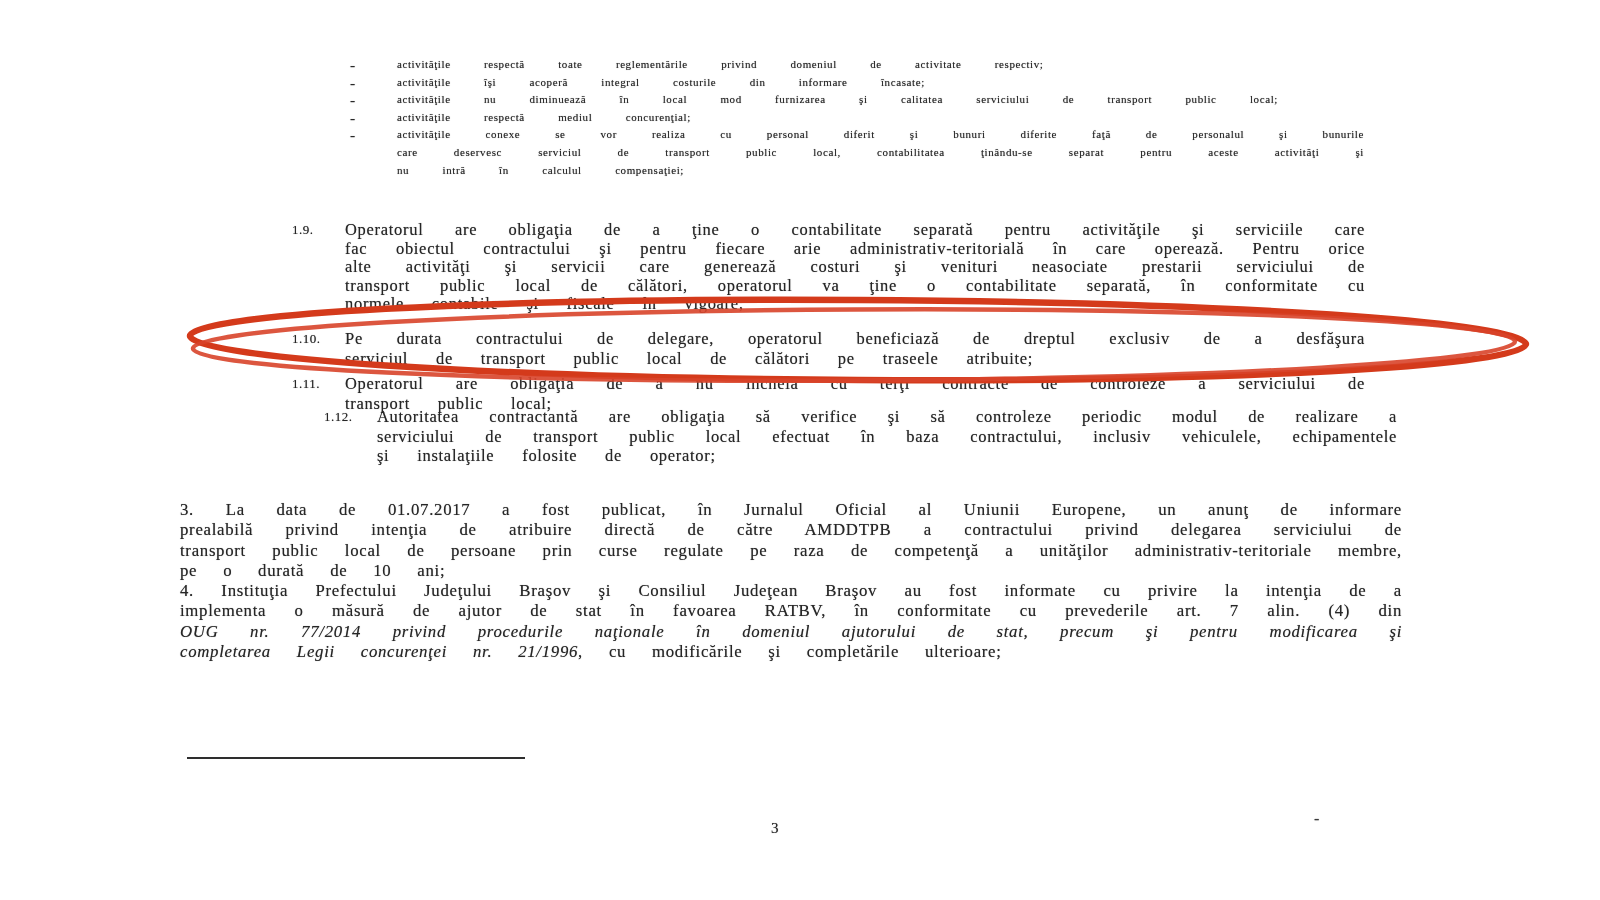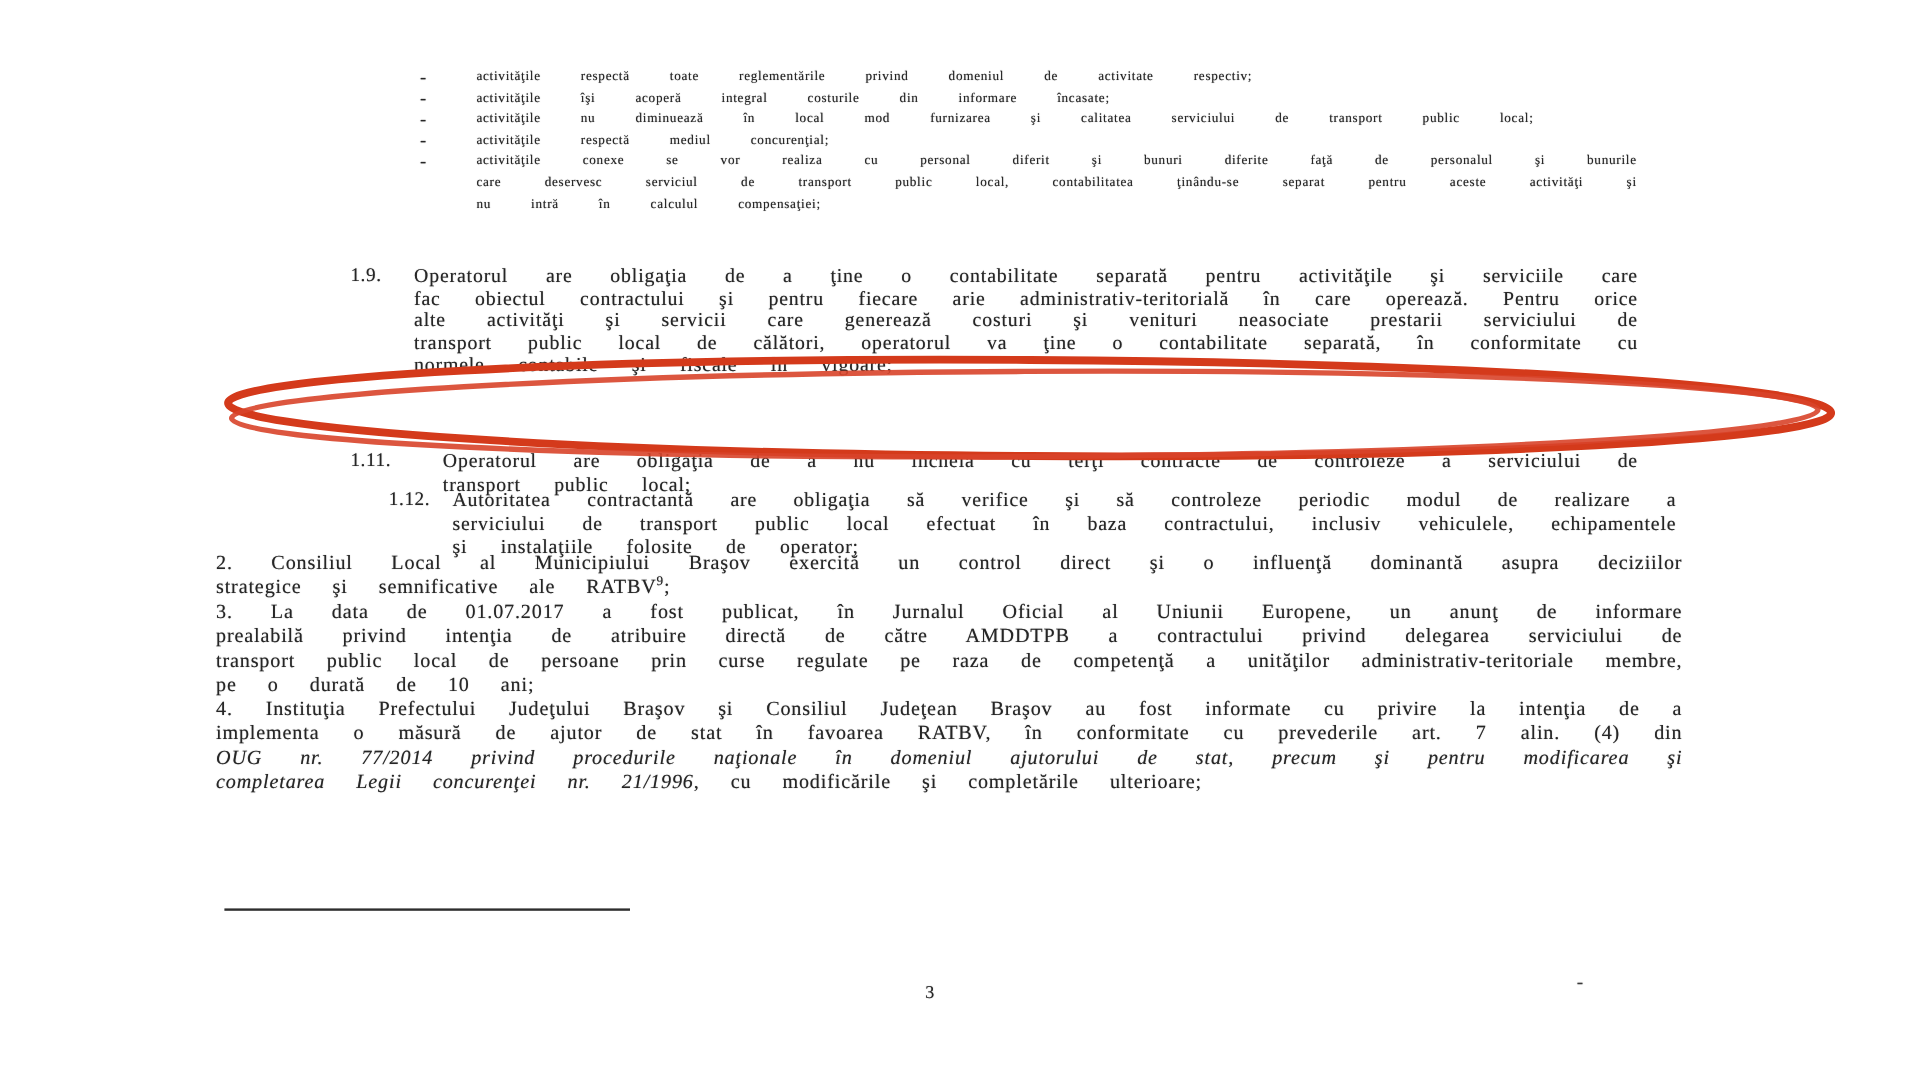--- a/index.html
+++ b/index.html
@@ -14,28 +14,28 @@
   
   .bullets{position:absolute;left:350px;top:56px;width:1014px;}
   .b-row{display:flex;}
   .b-text{
     flex:1;text-align:justify;font-size:11px;line-height:17.6px;
     letter-spacing:0.6px;word-spacing:30px;
   }
   .b-dash{flex:none;width:47px;font-size:15.5px;line-height:17.6px;}
   
   .item{position:absolute;left:292px;width:1073px;display:flex;}
-  .num{flex:none;width:53px;font-size:16px;letter-spacing:0.5px;}
+  .num{flex:none;width:53px;font-size:13px;letter-spacing:0.5px;}
   .itext{
     flex:1;text-align:justify;font-size:16.5px;
     letter-spacing:0.7px;word-spacing:23px;
   }
   .item-19{top:221px;} .item-19 .itext,.item-19 .num{line-height:18.6px;}
   .item-110{top:329px;} .item-110 .itext,.item-110 .num{line-height:20px;}
-  .item-111{top:374px;gap:24px;} .item-111 .itext,.item-111 .num{line-height:20px;}
+  .item-111{top:374px;} .item-111 .itext,.item-111 .num{line-height:20px;}
   .item-112{top:407px;margin-left:32px;} .item-112 .itext,.item-112 .num{line-height:19.5px;}
   
   .para{
     position:absolute;left:180px;width:1222px;text-align:justify;
     font-size:16.8px;line-height:20.3px;letter-spacing:0.7px;word-spacing:21px;
   }
   .para-2{top:459px;}
   .para-3{top:500px;}
   .para-4{top:581px;}
   .para i{font-style:italic;}
@@ -79,34 +79,35 @@
       <span class="b-dash">-</span>
       <span class="b-text">activităţile conexe se vor realiza cu personal diferit şi bunuri diferite faţă de personalul şi bunurile care deservesc serviciul de transport public local, contabilitatea ţinându-se separat pentru aceste activităţi şi nu intră în calculul compensaţiei;</span>
     </div>
   </div>
 
   <div class="item item-19">
     <span class="num">1.9.</span>
     <span class="itext">Operatorul are obligaţia de a ţine o contabilitate separată pentru activităţile şi serviciile care fac obiectul contractului şi pentru fiecare arie administrativ-teritorială în care operează. Pentru orice alte activităţi şi servicii care generează costuri şi venituri neasociate prestarii serviciului de transport public local de călători, operatorul va ţine o contabilitate separată, în conformitate cu normele contabile şi fiscale în vigoare;</span>
   </div>
 
+  <div class="item item-110">
+    <span class="num">1.10.</span>
+    <span class="itext">Pe durata contractului de delegare, operatorul beneficiază de dreptul exclusiv de a desfăşura serviciul de transport public local de călători pe traseele atribuite;</span>
+  </div>
 
   <div class="item item-111">
     <span class="num">1.11.</span>
     <span class="itext">Operatorul are obligaţia de a nu încheia cu terţi contracte de controleze a serviciului de transport public local;</span>
   </div>
 
   <div class="item item-112">
     <span class="num">1.12.</span>
     <span class="itext">Autoritatea contractantă are obligaţia să verifice şi să controleze periodic modul de realizare a serviciului de transport public local efectuat în baza contractului, inclusiv vehiculele, echipamentele şi instalaţiile folosite de operator;</span>
   </div>
 
-  <div class="para para-2">
-    <span>2. Consiliul Local al Municipiului Braşov exercită un control direct şi o influenţă dominantă asupra deciziilor strategice şi semnificative ale RATBV</span><sup>9</sup><span>;</span>
-  </div>
 
   <div class="para para-3">
     <span>3. La data de 01.07.2017 a fost publicat, în Jurnalul Oficial al Uniunii Europene, un anunţ de informare prealabilă privind intenţia de atribuire directă de către AMDDTPB a contractului privind delegarea serviciului de transport public local de persoane prin curse regulate pe raza de competenţă a unităţilor administrativ-teritoriale membre, pe o durată de 10 ani;</span>
   </div>
 
   <div class="para para-4">
     <span>4. Instituţia Prefectului Judeţului Braşov şi Consiliul Judeţean Braşov au fost informate cu privire la intenţia de a implementa o măsură de ajutor de stat în favoarea RATBV, în conformitate cu prevederile art. 7 alin. (4) din </span><i>OUG nr. 77/2014 privind procedurile naţionale în domeniul ajutorului de stat, precum şi pentru modificarea şi completarea Legii concurenţei nr. 21/1996</i><span>, cu modificările şi completările ulterioare;</span>
   </div>
 
   <div class="fn-rule"></div>

